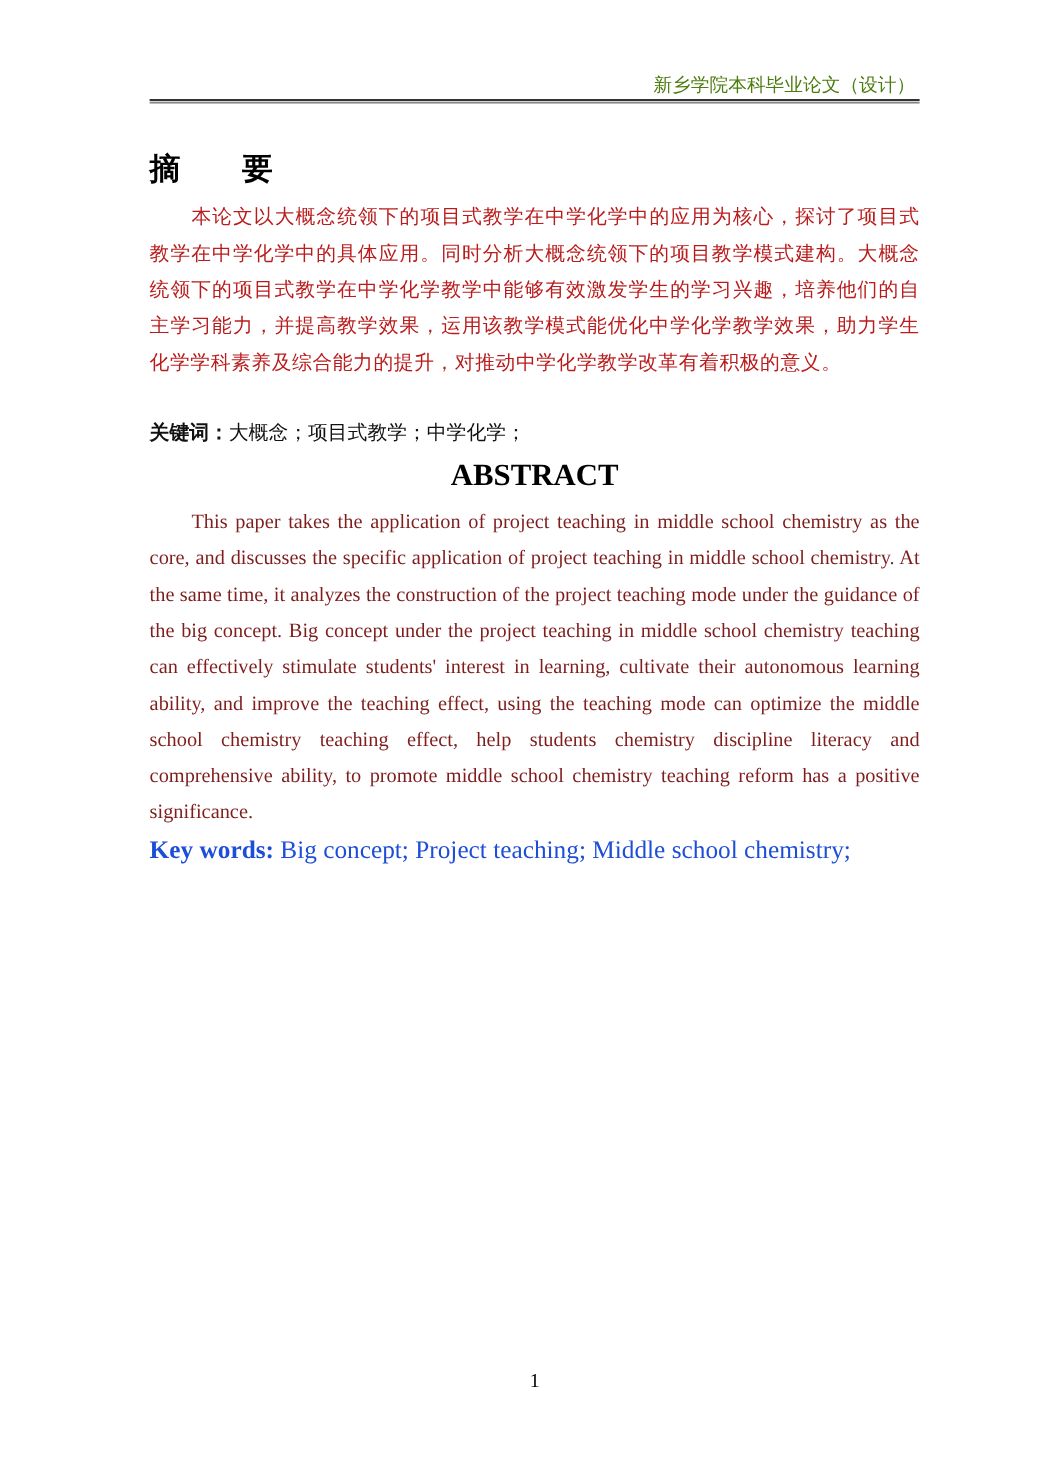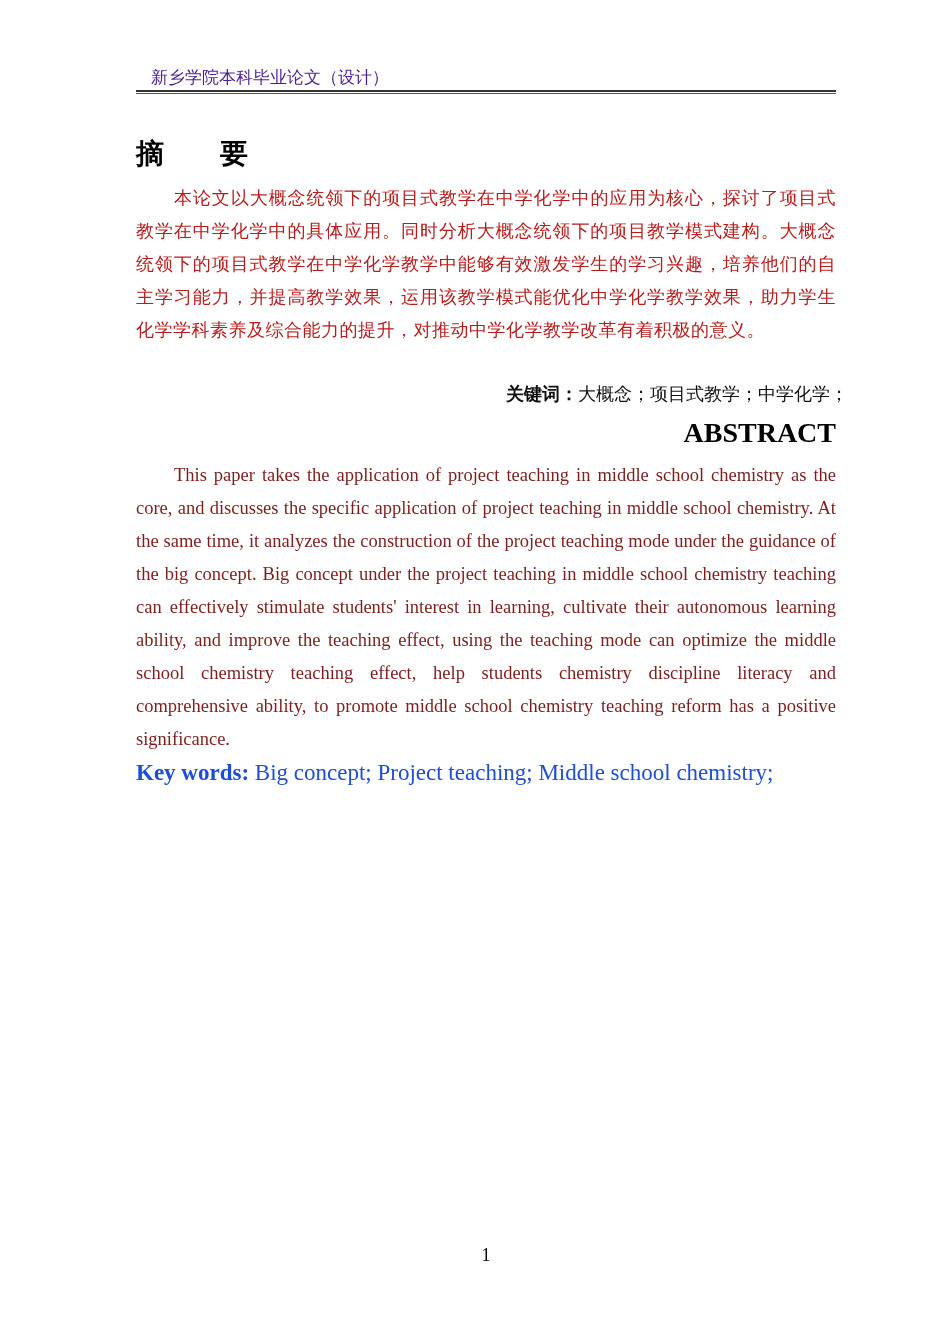--- a/index.html
+++ b/index.html
@@ -1,33 +1,33 @@
 <!DOCTYPE html>
 <html><head>
 <meta charset="utf-8">
 <style>
   html, body { margin: 0; padding: 0; background: #ffffff; }
   body { width: 950px; height: 1344px; position: relative; overflow: hidden;
          font-family: "Liberation Serif", "DejaVu Serif", serif; color: #000; }
-  .page-header { position: absolute; left: 151px; top: 66px; width: 700px; text-align: left;
-                 font-size: 17px; color: #4c1d95; line-height: 24px; }
+  .page-header { position: absolute; left: 132px; top: 66px; width: 700px; text-align: right;
+                 font-size: 17px; color: #4d7c0f; line-height: 24px; }
   .header-rule { position: absolute; left: 136px; top: 90px; width: 700px; height: 5px; }
   .header-rule .thick { height: 2px; background: #333; }
   .header-rule .gap { height: 1px; }
   .header-rule .thin { height: 1px; background: #555; }
   .cn-title { position: absolute; left: 136px; top: 134px; width: 700px; 
               font-size: 28px; font-weight: bold; letter-spacing: 14px; line-height: 40px;
               font-family: "DejaVu Sans", sans-serif; }
   .cn-body { position: absolute; left: 136px; top: 181px; width: 700px; font-size: 18px;
              line-height: 33px; text-align: justify; text-indent: 38px; color: #b91c1c;
              font-family: "DejaVu Sans", sans-serif; letter-spacing: 0.5px; }
-  .cn-keywords { position: absolute; left: 148px; top: 377px; width: 700px; font-size: 18px;
-                 line-height: 33px; color: #111; font-family: "DejaVu Sans", sans-serif; text-align: right; }
+  .cn-keywords { position: absolute; left: 136px; top: 377px; width: 700px; font-size: 18px;
+                 line-height: 33px; color: #111; font-family: "DejaVu Sans", sans-serif; }
   .cn-keywords .kw-label { font-weight: bold; }
-  .en-title { position: absolute; left: 136px; top: 413px; width: 700px; text-align: right;
+  .en-title { position: absolute; left: 136px; top: 413px; width: 700px; text-align: center;
               font-size: 28px; font-weight: bold; line-height: 40px; }
   .en-body { position: absolute; left: 136px; top: 459px; width: 700px; font-size: 18.5px;
              line-height: 33px; text-align: justify; text-indent: 38px; color: #7f1d1d; }
   .en-keywords { position: absolute; left: 136px; top: 756px; width: 700px; font-size: 23px;
                  line-height: 33px; color: #1d4ed8; }
   .en-keywords .kw-label { font-weight: bold; }
   .page-number { position: absolute; left: 136px; top: 1243px; width: 700px; text-align: center;
                  font-size: 18px; line-height: 24px; }
 </style>
 </head>

